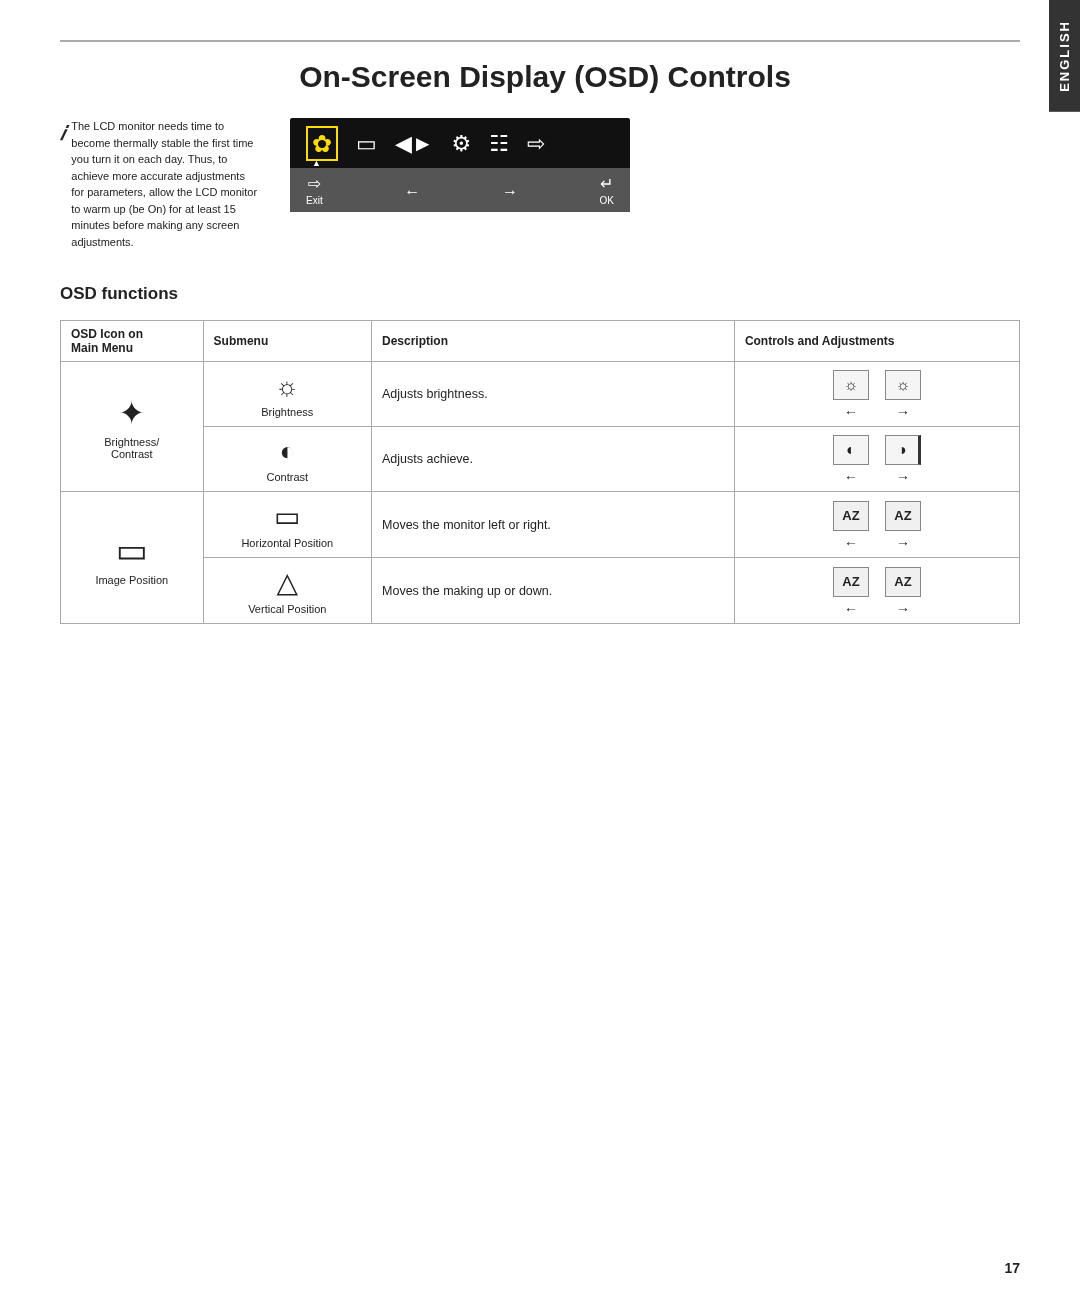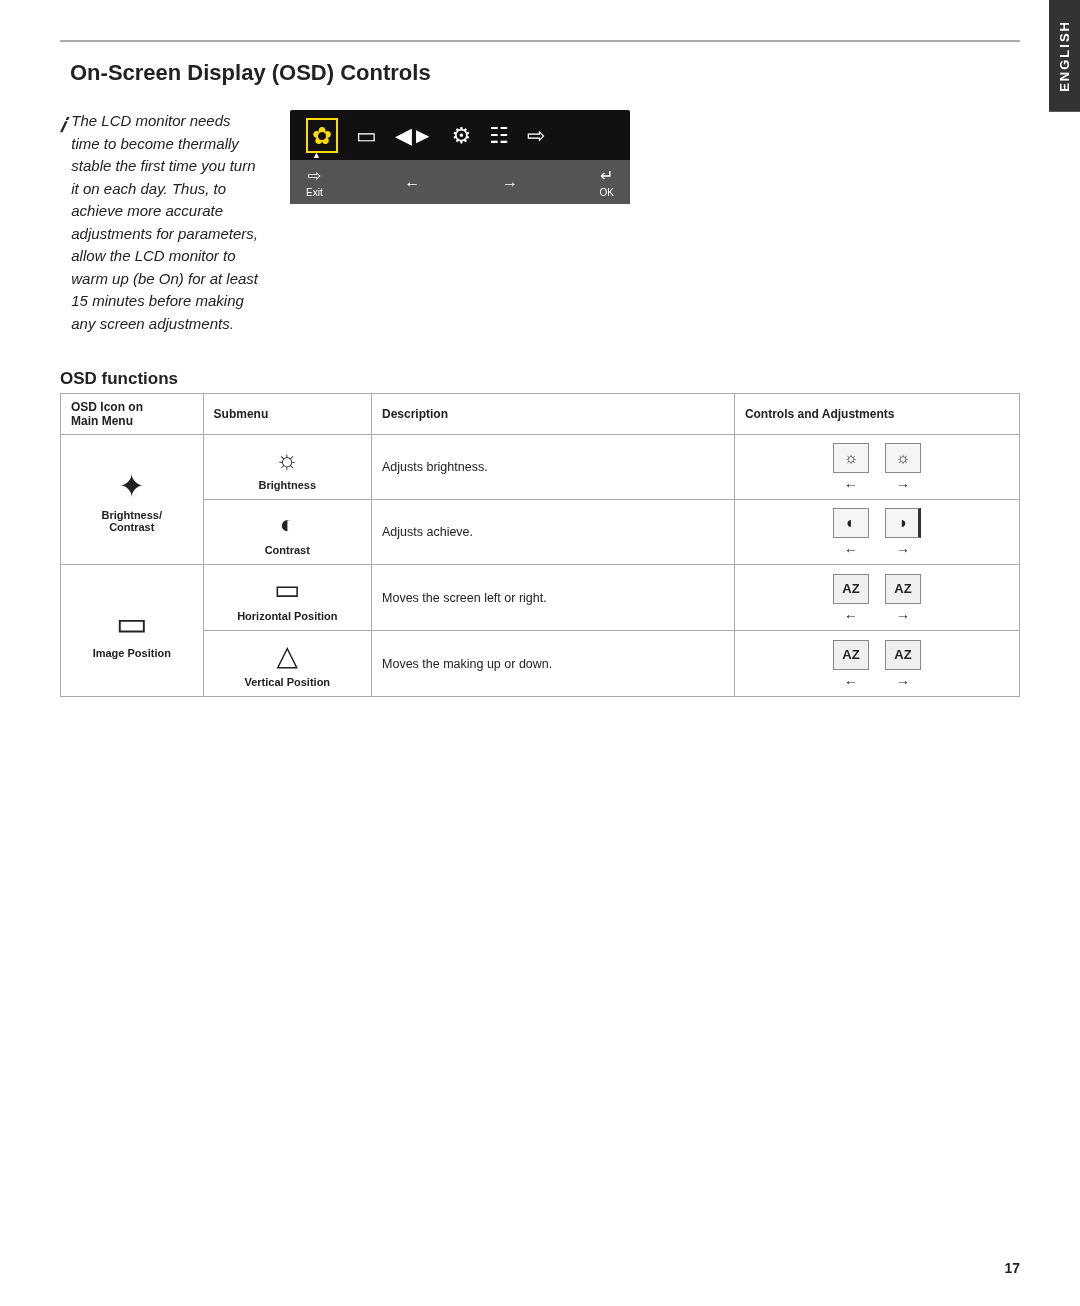--- a/index.html
+++ b/index.html
@@ -31,24 +31,25 @@
 
     
     .top-border {
       border-top: 2px solid #aaa;
       margin-bottom: 18px;
       margin-top: 10px;
     }
 
     
     .page-title {
-      font-size: 22px;
+      font-size: 30px;
       font-weight: bold;
       margin-bottom: 24px;
       margin-left: 10px;
+      text-align: center;
     }
 
     
     .main-content {
       display: flex;
       gap: 30px;
       margin-bottom: 30px;
     }
 
     .left-note {
@@ -58,22 +59,21 @@
       line-height: 1.5;
     }
 
     .left-note .note-icon {
       font-size: 18px;
       font-style: italic;
       font-weight: bold;
     }
 
     .left-note .note-text-italic {
-      font-style: italic;
-      font-size: 15px;
+      font-size: 11px;
       line-height: 1.5;
     }
 
     .right-content {
       flex: 1;
     }
 
     .intro-text {
       font-size: 13.5px;
       line-height: 1.6;
@@ -160,21 +160,21 @@
     }
 
     .osd-bottom-bar .bottom-label {
       font-size: 10px;
     }
 
     
     .osd-functions-heading {
       font-size: 17px;
       font-weight: bold;
-      margin-bottom: 4px;
+      margin-bottom: 16px;
     }
 
     
     .osd-table {
       width: 100%;
       border-collapse: collapse;
       font-size: 12.5px;
     }
 
     .osd-table th, .osd-table td {
@@ -190,21 +190,21 @@
       background: #fff;
       padding: 6px 10px;
     }
 
     .col-icon { width: 110px; text-align: center; }
     .col-submenu { width: 130px; text-align: center; }
     .col-desc { width: 280px; }
     .col-controls { width: 220px; text-align: center; }
 
     .icon-label {
-      font-weight: bold;
+      font-weight: normal;
       font-size: 11px;
       margin-top: 4px;
       display: block;
     }
 
     .control-icons-row {
       display: flex;
       justify-content: center;
       gap: 16px;
       align-items: center;
@@ -365,21 +365,21 @@
 
     <tr>
       <td class="col-icon" rowspan="2" style="vertical-align:middle; text-align:center;">
         <span style="font-size:34px; display:block;">▭</span>
         <span class="icon-label">Image Position</span>
       </td>
       <td class="col-submenu" style="text-align:center;">
         <span style="font-size:28px; display:block;">▭</span>
         <span class="icon-label">Horizontal Position</span>
       </td>
-      <td class="col-desc">Moves the screen left or right.</td>
+      <td class="col-desc">Moves the monitor left or right.</td>
       <td class="col-controls">
         <div class="control-icons-row">
           <div class="ctrl-icon-box">
             <div class="ctrl-icon-img" style="font-size:13px; font-weight:bold; background:#f0f0f0;">AZ</div>
             <span class="ctrl-arrow">←</span>
           </div>
           <div class="ctrl-icon-box">
             <div class="ctrl-icon-img" style="font-size:13px; font-weight:bold; background:#f0f0f0;">AZ</div>
             <span class="ctrl-arrow">→</span>
           </div>

